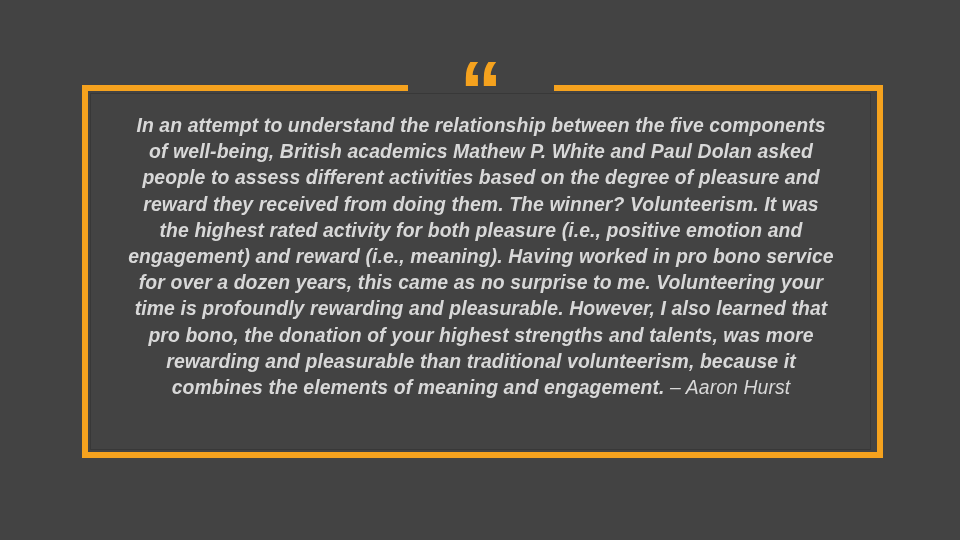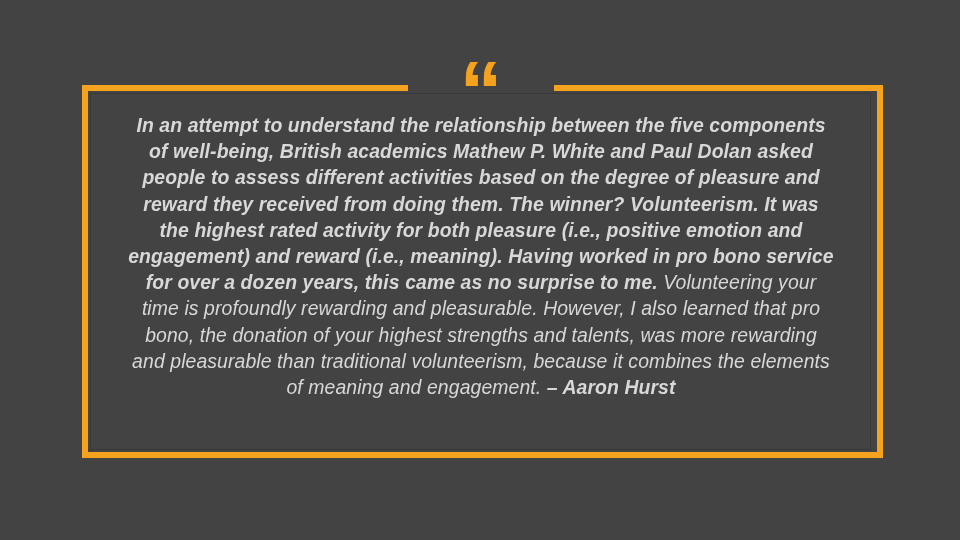--- a/index.html
+++ b/index.html
@@ -99,24 +99,24 @@
     font-family: "Liberation Sans", sans-serif;
     font-style: italic;
     font-size: 19.4px;
     line-height: 26.2px;
     letter-spacing: 0.1px;
   }
   .quote-body .lead {
     font-weight: bold;
   }
   .quote-body .emphasis {
-    font-weight: normal;
+    font-weight: bold;
   }
   .quote-body .attribution {
-    font-weight: bold;
+    font-weight: normal;
   }
 </style>
 </head>
 <body>
 
 <div class="slide">
 
   <div class="frame-bar frame-top-left"></div>
   <div class="frame-bar frame-top-right"></div>
   <div class="frame-bar frame-left"></div>

